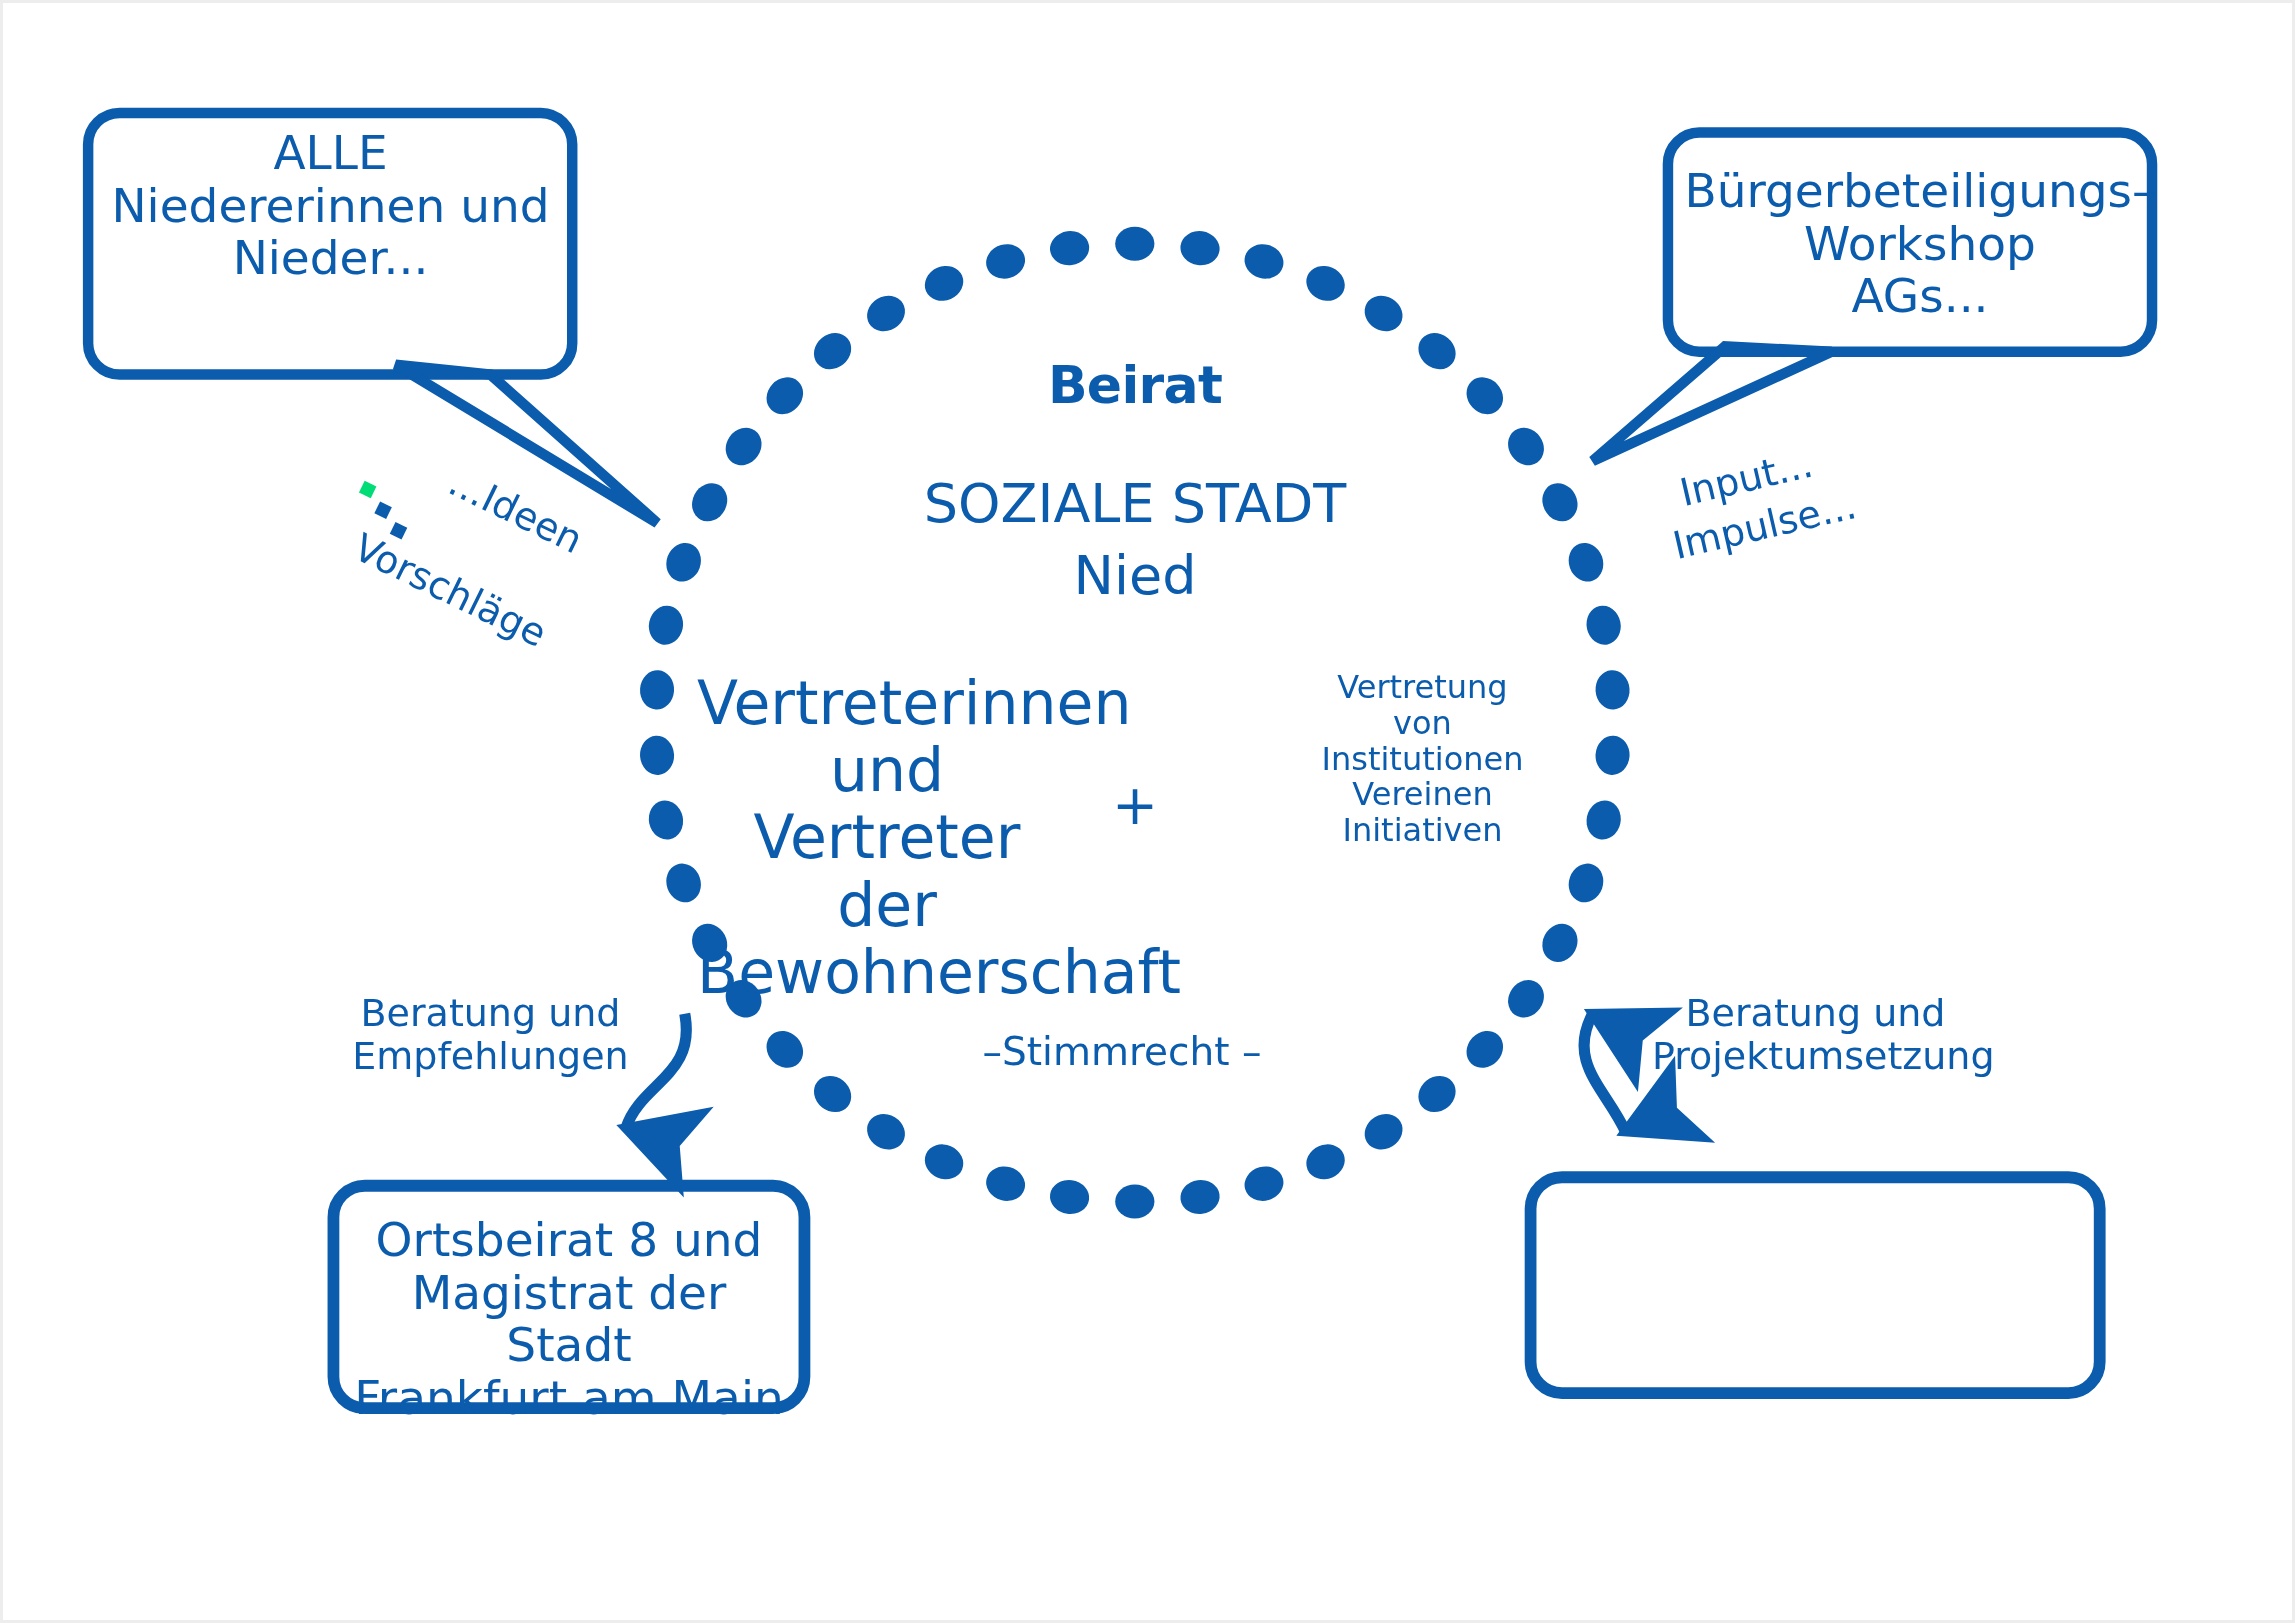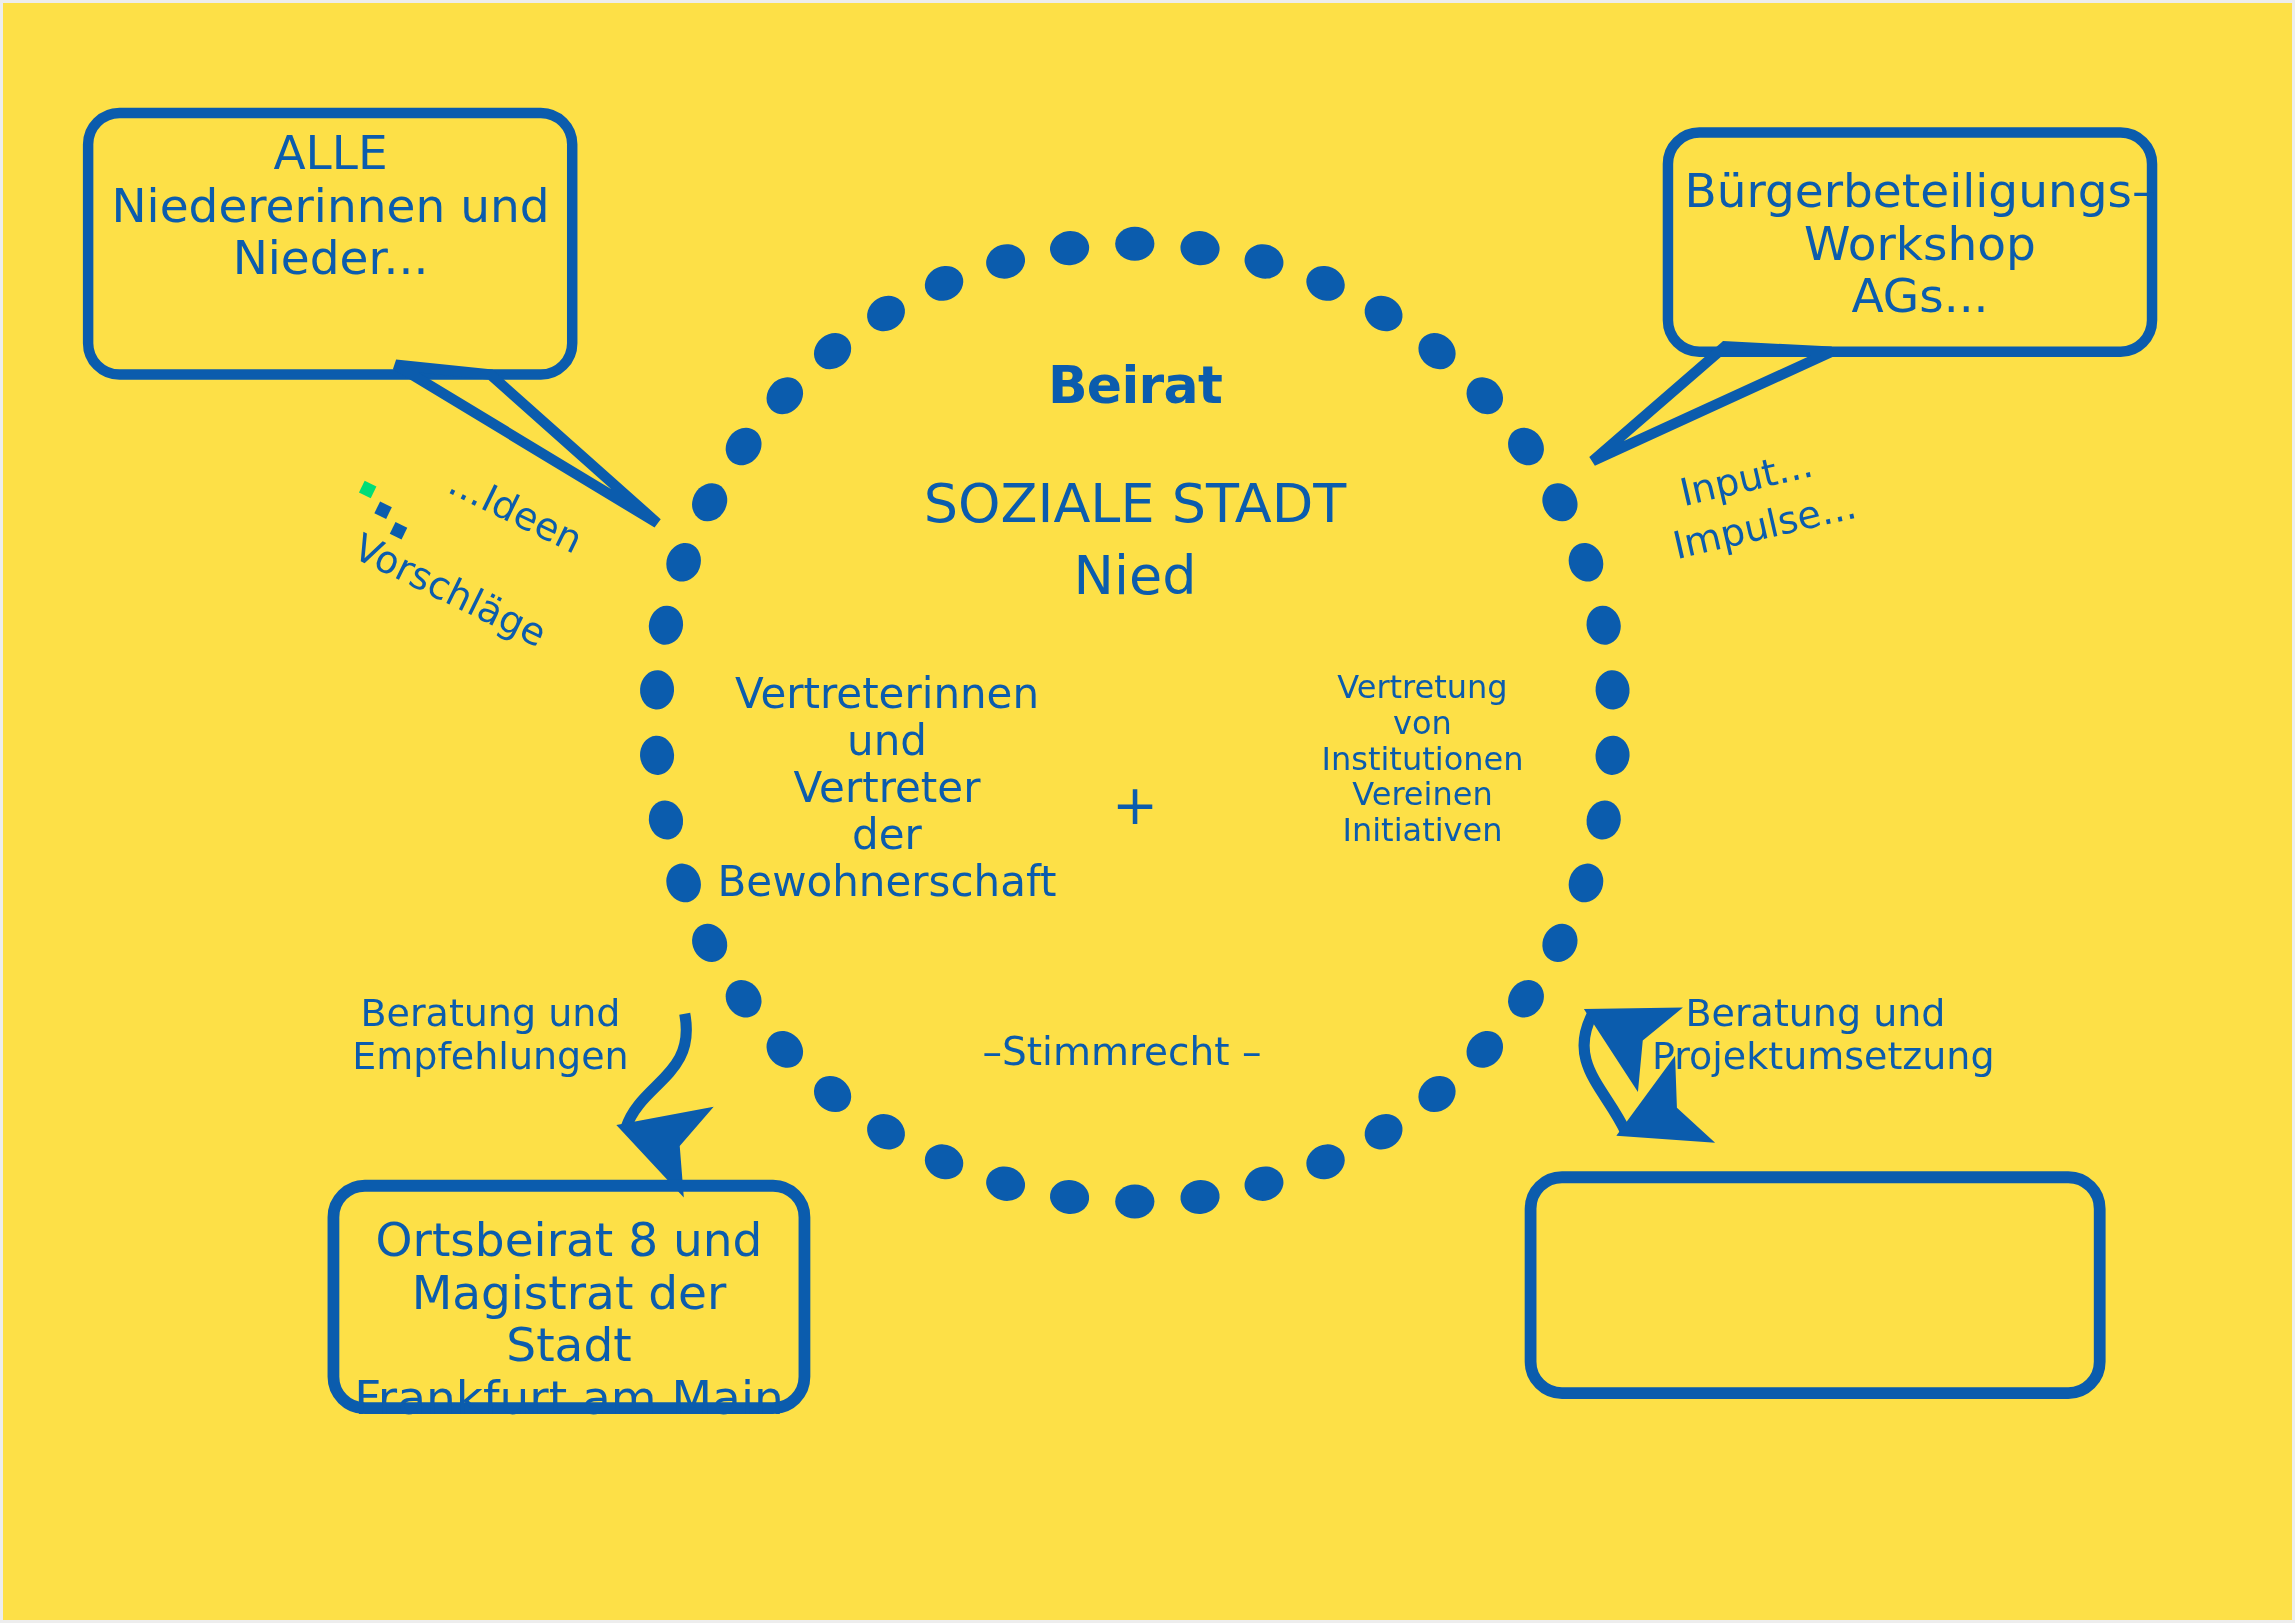--- a/index.html
+++ b/index.html
@@ -1,37 +1,37 @@
 <!DOCTYPE html>
 <html style="font-size:10.5px"><head>
 <meta charset="utf-8">
 <style>
   html,body{margin:0;padding:0;background:#d6d6d6;}
   #stage{
     position:relative;
     width:2295px;height:1623px;
-    background:#fde047;
+    background:#ffffff;
     box-sizing:border-box;
     border:3.9px solid #ededed;
     overflow:hidden;
     font-family:"DejaVu Sans", sans-serif;
   }
   #svg{position:absolute;left:0;top:0;width:2295px;height:1623px;}
 
   .txt{position:absolute;color:#0b5cad;line-height:1.12;text-align:center;white-space:pre-line;}
 
   
   #bubble-tl-text{left:92px;top:124px;width:471px;font-size:47px;}
   #bubble-tr-text{left:1675px;top:151px;width:484px;font-size:47px;margin-top:11px;}
 
   
   #circle-title{left:805px;top:353px;width:654px;font-size:52px;font-weight:bold;letter-spacing:-0.7px;}
   #circle-sub1{left:805px;top:471px;width:654px;font-size:54px;}
   #circle-sub2{left:805px;top:543px;width:654px;font-size:54px;}
-  #col-left{left:694px;top:667px;width:380px;font-size:42px;}
+  #col-left{left:694px;top:667px;width:380px;font-size:60px;}
   #plus-sign{left:1086px;top:772px;width:92px;font-size:55px;}
   #col-right{left:1256px;top:667px;width:327px;font-size:32px;}
   #stimmrecht{left:916px;top:1027px;width:406px;font-size:39px;}
 
   
   #ann-ideen{left:458px;top:458px;width:196px;font-size:38px;transform:rotate(26deg);transform-origin:left top;text-align:left;}
   #ann-vorschlaege{left:363px;top:523px;width:249px;font-size:38px;transform:rotate(26deg);transform-origin:left top;text-align:left;}
   #ann-input{left:1673px;top:470px;width:216px;font-size:38px;transform:rotate(-13deg);transform-origin:left top;text-align:left;}
   #ann-impulse{left:1666px;top:523px;width:236px;font-size:38px;transform:rotate(-13deg);transform-origin:left top;text-align:left;}
 

